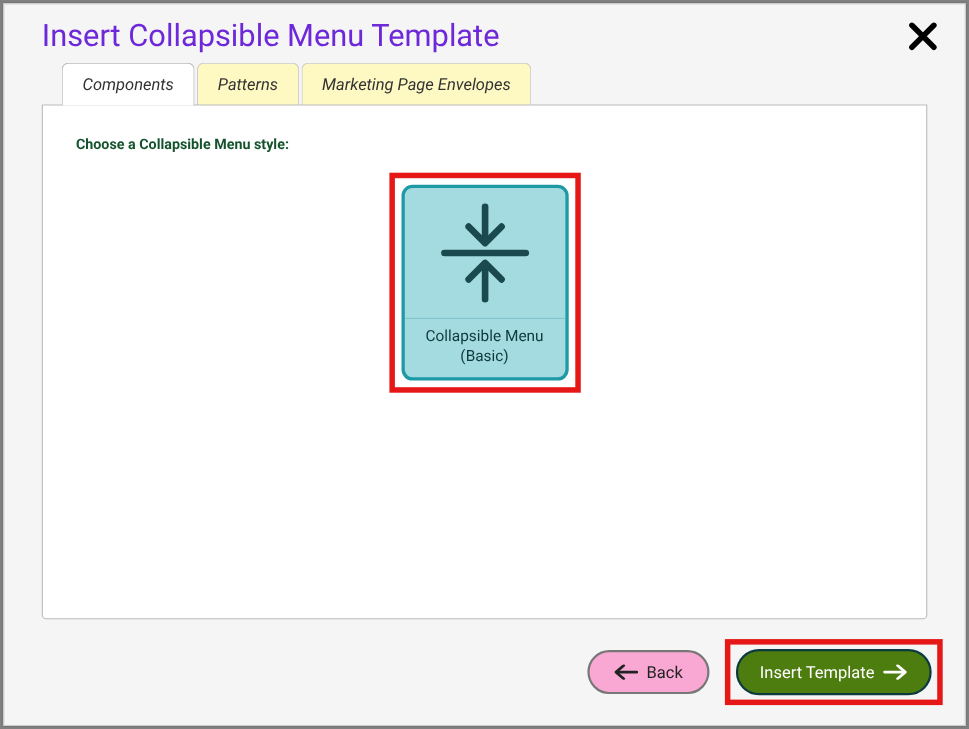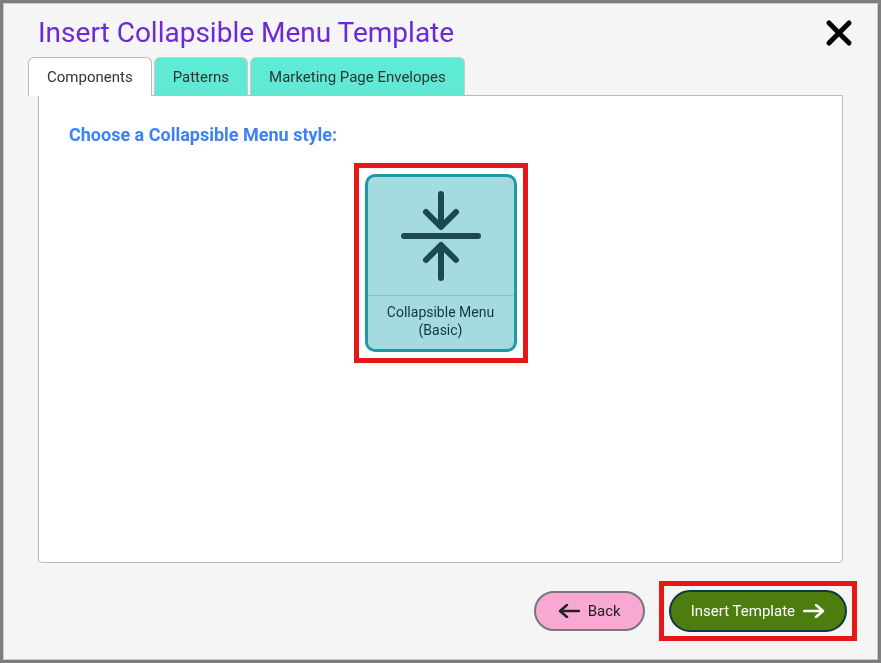--- a/index.html
+++ b/index.html
@@ -33,31 +33,32 @@
       font-weight: 400;
       color: #6d28d9;
     }
     .close-btn {
       cursor: pointer;
       display: flex;
       align-items: center;
       justify-content: center;
     }
     .tabs-wrap {
-      padding: 0 24px;
+      padding: 0 52px;
+      font-style: italic;
     }
     .tabs {
       display: flex;
       gap: 2px;
     }
     .tab {
       padding: 10px 18px;
       font-size: 15px;
       color: #333;
-      background: #5eead4;
+      background: #fef9c3;
       border: 1px solid #ccc;
       border-bottom: none;
       border-radius: 6px 6px 0 0;
       cursor: pointer;
       position: relative;
     }
     .tab.active {
       background: #fff;
       border-color: #bbb;
       z-index: 2;
@@ -66,23 +67,23 @@
       flex: 1;
       margin: 0 34px 18px 34px;
       background: #fff;
       border: 1px solid #bbb;
       border-radius: 0 0 4px 4px;
       margin-top: -1px;
       padding: 28px 30px;
       position: relative;
     }
     .style-heading {
-      font-size: 18px;
+      font-size: 13px;
       font-weight: 700;
-      color: #3b82f6;
+      color: #14532d;
       margin-bottom: 18px;
     }
     .options-area {
       display: flex;
       justify-content: center;
     }
     .option-card-wrap {
       border: 5px solid #e61717;
       padding: 6px;
       display: inline-block;

